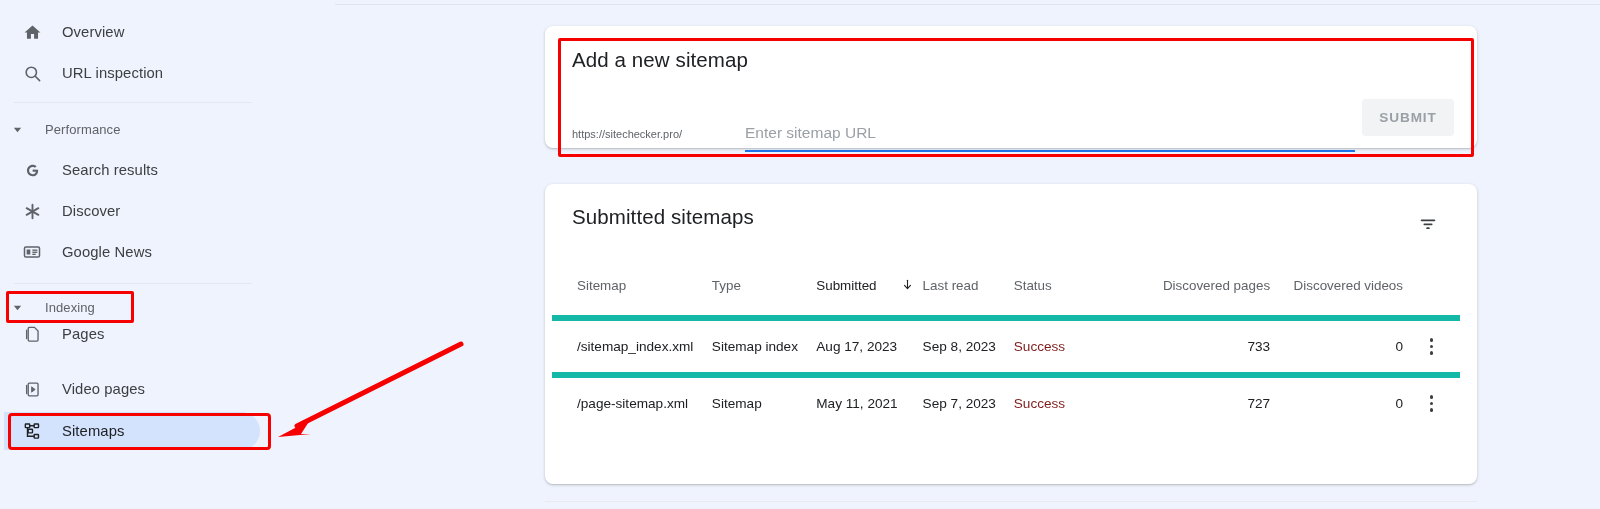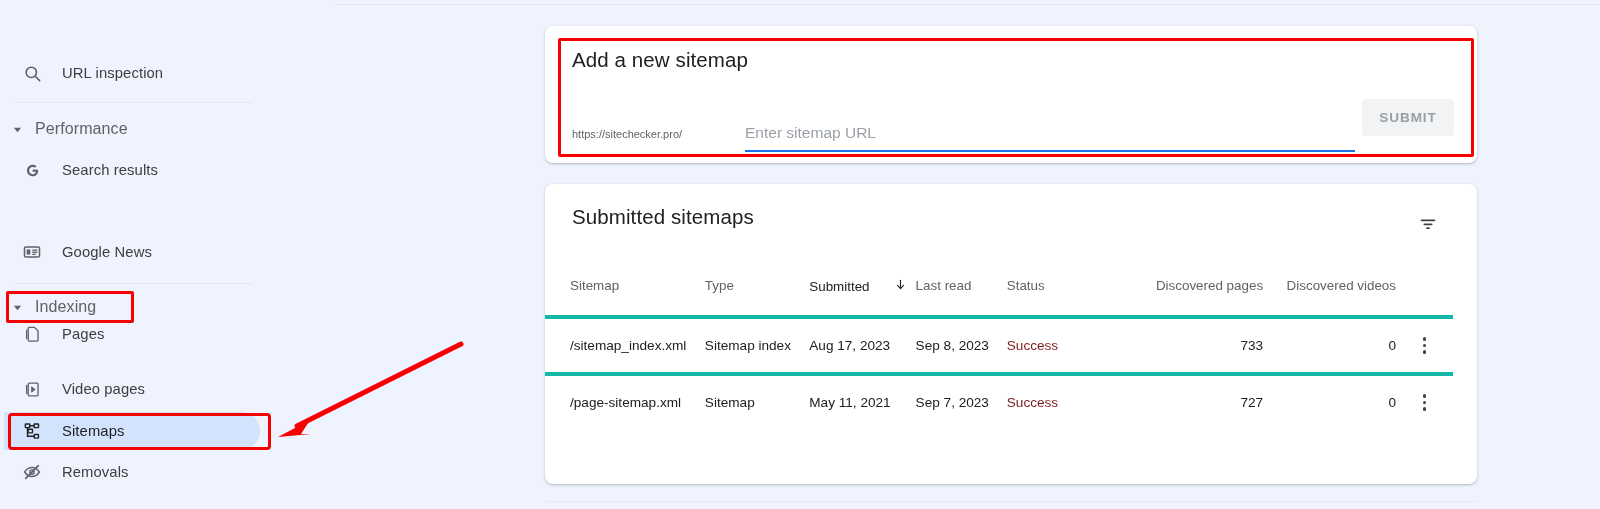--- a/index.html
+++ b/index.html
@@ -40,29 +40,29 @@
 
   .group-head {
     position: absolute; left: 8px; height: 30px; display: flex; align-items: center;
     cursor: pointer;
   }
   .group-head .caret {
     width: 18px; display: flex; align-items: center; justify-content: center;
     color: #5f6368; font-size: 9px;
   }
   .group-head .ghl {
-    margin-left: 9px; font-size: 16px; color: #5f6368; letter-spacing: .1px; white-space: nowrap;
+    margin-left: 19px; font-size: 13px; color: #5f6368; letter-spacing: .1px; white-space: nowrap;
   }
 
   
   .card {
     position: absolute; background: #ffffff; border-radius: 8px;
     box-shadow: 0 1px 3px rgba(60,64,67,.26), 0 1px 1px rgba(60,64,67,.10);
   }
-  #card-add { left: 545px; top: 26px; width: 932px; height: 137px; }
+  #card-add { left: 545px; top: 26px; width: 932px; height: 122px; }
   #card-table { left: 545px; top: 184px; width: 932px; height: 300px; }
 
   .card-title-lg { font-size: 20.5px; color: #202124; letter-spacing: .1px; font-weight: 400; }
 
   
   .add-title { position: absolute; left: 27px; top: 22px; }
   .url-prefix {
     position: absolute; left: 27px; top: 108px; transform: translateY(-50%);
     font-size: 11px; color: #5f6368; white-space: nowrap;
   }
@@ -85,32 +85,32 @@
   
   .tbl-title { position: absolute; left: 27px; top: 21px; }
   .filter-btn {
     position: absolute; left: 863px; top: 20px; width: 40px; height: 40px;
     display: flex; align-items: center; justify-content: center; cursor: pointer;
     background: transparent; border: none;
   }
 
   .tbl { position: absolute; left: 0; top: 72px; width: 932px; }
   .thead, .trow {
-    position: relative; display: flex; align-items: center; width: 908px;
+    position: relative; display: flex; align-items: center; width: 908px; margin-left: 7px;
   }
   .thead { height: 59px; }
-  .trow { height: 57px; border-top: 4px solid #14b8a6; }
+  .trow { height: 57px; border-top: 6px solid #14b8a6; }
   .tfoot {
     position: absolute; left: 0; top: 245px; width: 932px; height: 55px;
     border-top: 1px solid #e8eaed; display: flex; align-items: center;
     justify-content: flex-end;
   }
   .c { font-size: 13.6px; color: #202124; white-space: nowrap; }
   .thead .c { color: #5f6368; font-size: 13.4px; }
-  .thead .c.sorted { color: #202124; display: flex; align-items: flex-end; gap: 24px; }
+  .thead .c.sorted { color: #202124; display: flex; align-items: center; gap: 24px; }
   .c-sitemap { width: 142px; margin-left: 25px; }
   .c-type    { width: 110px; }
   .c-sub     { width: 112px; }
   .c-last    { width: 96px; }
   .c-status  { width: 118px; }
   .c-dpages  { width: 152px; text-align: right; }
   .c-dvideos { width: 140px; text-align: right; }
   .c-menu    { width: 60px; display: flex; justify-content: center; }
   .status-ok { color: #7f1d1d; }
   .kebab { display: flex; flex-direction: column; gap: 3px; cursor: pointer; padding: 6px; }
@@ -125,20 +125,28 @@
 </style>
 </head>
 <body>
 
 <div id="app">
 
   <div class="top-divider"></div>
 
   <nav class="sidebar">
 
+    <div class="nav-item" style="top:13px">
+      <span class="ic">
+        <svg width="19" height="19" viewBox="0 0 24 24" fill="currentColor">
+            <path d="M10 20v-6h4v6h5v-8h3L12 3 2 12h3v8z"></path>
+          </svg>
+      </span>
+      <span class="lbl">Overview</span>
+    </div>
 
     <div class="nav-item" style="top:54px">
       <span class="ic">
         <svg width="19" height="19" viewBox="0 0 24 24" fill="none" stroke="currentColor" stroke-width="2">
           <circle cx="10.5" cy="10.5" r="6.5"></circle>
             <line x1="15.5" y1="15.5" x2="21" y2="21" stroke-linecap="round"></line>
         </svg>
       </span>
       <span class="lbl">URL inspection</span>
     </div>
@@ -156,20 +164,30 @@
 
     <div class="nav-item" style="top:151px">
       <span class="ic">
         <svg width="19" height="19" viewBox="0 0 24 24" fill="currentColor">
           <path d="M12.2 10.6v2.9h4.1c-.2 1.1-1.3 3.2-4.1 3.2-2.5 0-4.5-2.1-4.5-4.6s2-4.6 4.5-4.6c1.4 0 2.3.6 2.9 1.1l2-1.9C15.8 5.5 14.2 4.8 12.2 4.8 8.2 4.8 5 8 5 12s3.2 7.2 7.2 7.2c4.2 0 6.9-2.9 6.9-7 0-.5 0-.9-.1-1.3z"></path>
         </svg>
       </span>
       <span class="lbl">Search results</span>
     </div>
 
+    <div class="nav-item" style="top:192px">
+      <span class="ic">
+        <svg width="19" height="19" viewBox="0 0 24 24" stroke="currentColor" stroke-width="2.4" stroke-linecap="round">
+          <line x1="12" y1="3.5" x2="12" y2="20.5"></line>
+          <line x1="4.6" y1="7.8" x2="19.4" y2="16.2"></line>
+          <line x1="4.6" y1="16.2" x2="19.4" y2="7.8"></line>
+        </svg>
+      </span>
+      <span class="lbl">Discover</span>
+    </div>
 
     <div class="nav-item" style="top:233px">
       <span class="ic">
         <svg width="20" height="20" viewBox="0 0 24 24" fill="none" stroke="currentColor" stroke-width="1.8">
           <rect x="3" y="6" width="18" height="12" rx="1.6"></rect>
           <rect x="5.6" y="9" width="4.4" height="6" fill="currentColor" stroke="none"></rect>
           <line x1="12.4" y1="9.8" x2="18.4" y2="9.8" stroke-width="1.6"></line>
           <line x1="12.4" y1="12.3" x2="18.4" y2="12.3" stroke-width="1.6"></line>
           <line x1="12.4" y1="14.8" x2="16.4" y2="14.8" stroke-width="1.6"></line>
         </svg>
@@ -216,30 +234,20 @@
       <span class="ic">
         <svg width="19" height="19" viewBox="0 0 24 24" fill="none" stroke="currentColor" stroke-width="1.7">
           <rect x="6.6" y="4" width="12.4" height="16" rx="1.3"></rect>
           <path d="M4.6 7V17" stroke-linecap="round"></path>
           <path d="M10.8 8.6l4.6 3.4-4.6 3.4z" fill="currentColor" stroke-width="1"></path>
         </svg>
       </span>
       <span class="lbl">Video pages</span>
     </div>
 
-    <div class="nav-item" style="top:453px">
-      <span class="ic">
-        <svg width="20" height="20" viewBox="0 0 24 24" fill="none" stroke="currentColor" stroke-width="1.7">
-          <path d="M3.2 12s3.4-5.4 8.8-5.4S20.8 12 20.8 12s-3.4 5.4-8.8 5.4S3.2 12 3.2 12z"></path>
-          <circle cx="12" cy="12" r="2.6"></circle>
-          <line x1="4.4" y1="19.6" x2="19.6" y2="4.4" stroke-linecap="round" stroke-width="2"></line>
-        </svg>
-      </span>
-      <span class="lbl">Removals</span>
-    </div>
   </nav>
 
   <section class="card" id="card-add">
     <h2 class="card-title-lg add-title">Add a new sitemap</h2>
 
     <span class="url-prefix">https://sitechecker.pro/</span>
 
     <div class="url-input-wrap">
       <input class="url-input" type="text" placeholder="Enter sitemap URL" style="">
       <div class="url-underline"></div>

